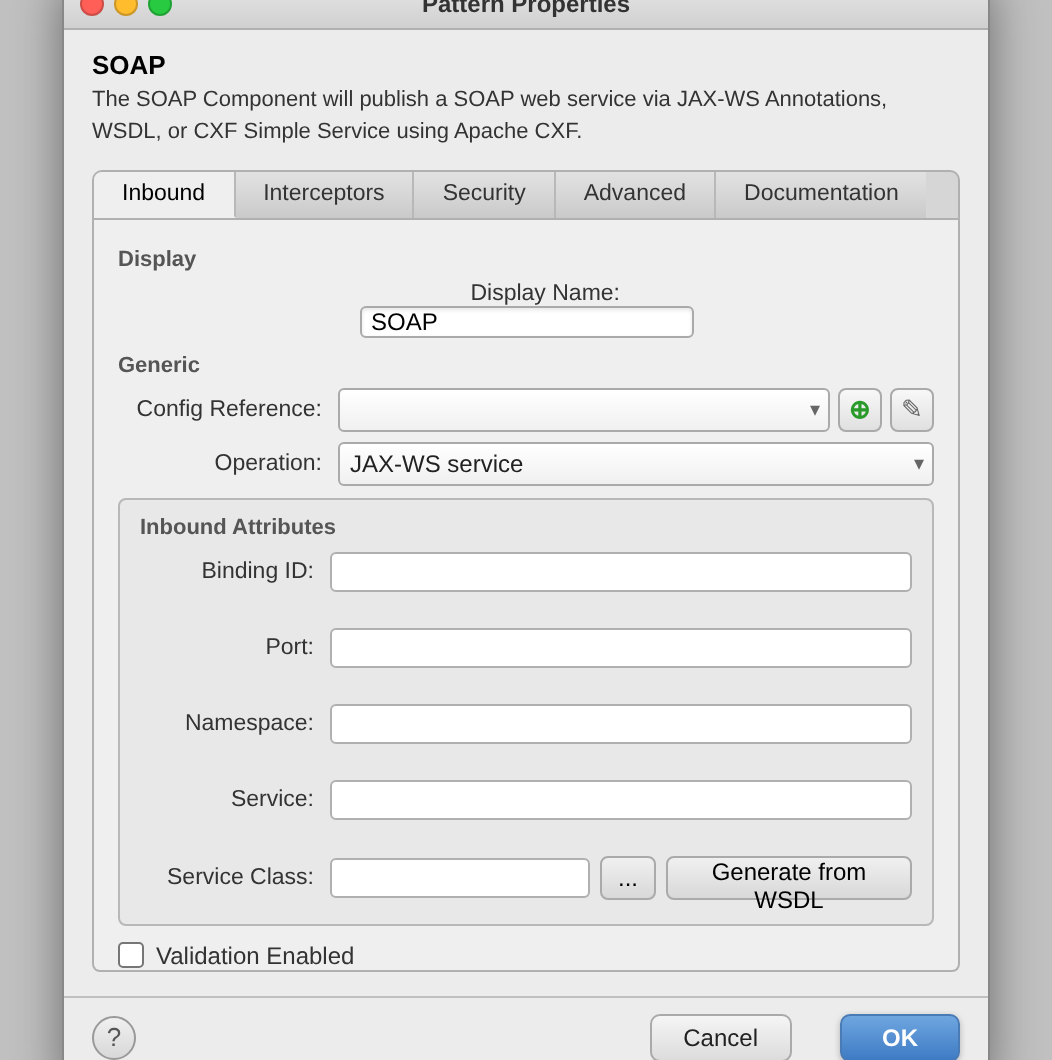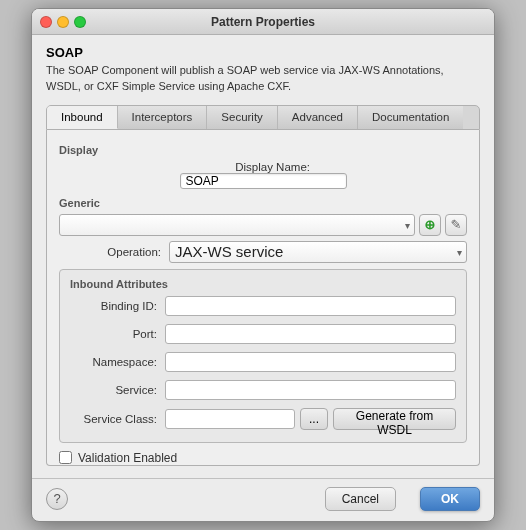--- a/index.html
+++ b/index.html
@@ -165,21 +165,21 @@
       position: relative;
     }
 
     .combo-select {
       width: 100%;
       height: 22px;
       border: 1px solid #aaa;
       border-radius: 3px;
       background: linear-gradient(to bottom, #fff 0%, #f0f0f0 100%);
       padding: 0 20px 0 5px;
-      font-size: 15px;
+      font-size: 12px;
       appearance: none;
       -webkit-appearance: none;
       outline: none;
       cursor: pointer;
       color: #222;
     }
 
     .combo-arrow {
       position: absolute;
       right: 5px;
@@ -219,21 +219,21 @@
     .inbound-title {
       font-size: 11px;
       font-weight: 600;
       color: #555;
       margin-bottom: 6px;
     }
 
     .inbound-row {
       display: flex;
       align-items: center;
-      margin-bottom: 8px;
+      margin-bottom: 18px;
       justify-content: space-between;
     }
 
     .inbound-label {
       font-size: 11.5px;
       color: #333;
       min-width: 95px;
       text-align: right;
       padding-right: 8px;
     }
@@ -385,20 +385,21 @@
 
       <div class="group-label">Display</div>
       <div class="form-row">
         <span class="form-label">Display Name:</span>
         <input class="text-input" type="text" value="SOAP" style="">
       </div>
 
       <div class="group-label" style="margin-top:8px;">Generic</div>
 
       <div class="combo-row">
+        <span class="form-label">Config Reference:</span>
         <div class="select-wrap">
           <select class="combo-select">
             <option value=""></option>
           </select>
           <span class="combo-arrow">▾</span>
         </div>
         <div class="icon-btn green">
           <span>⊕</span>
         </div>
         <div class="icon-btn gray">

